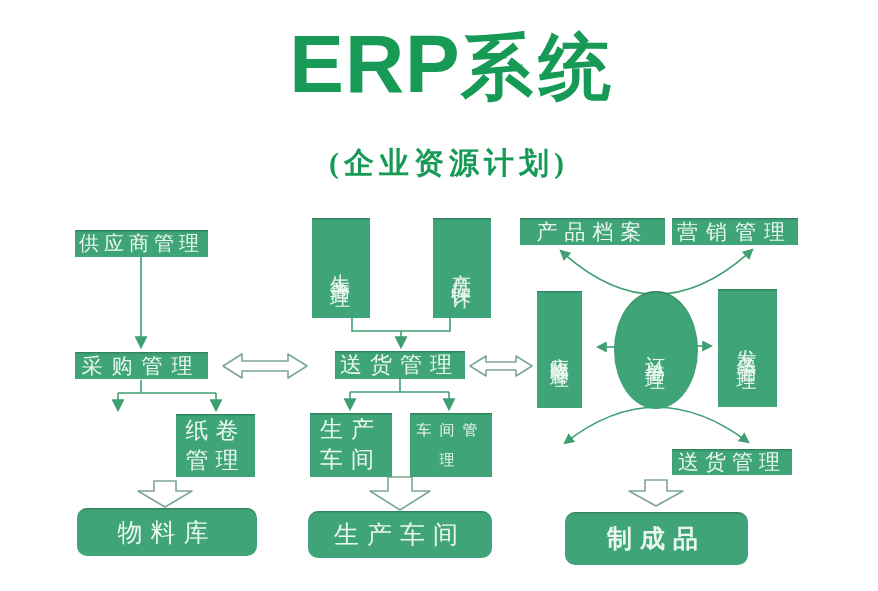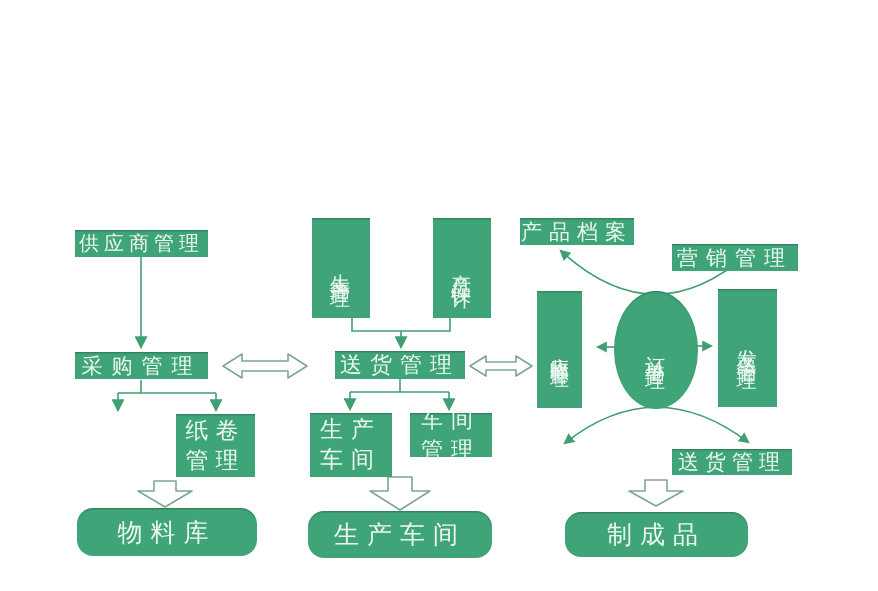--- a/index.html
+++ b/index.html
@@ -24,32 +24,36 @@
   .subtitle{margin-top:10px;margin-left:20px;font-size:30px;font-weight:700;letter-spacing:5px;}
   
   .box{
     position:absolute;background:var(--box-green);color:var(--box-text);
     display:flex;align-items:center;justify-content:center;
     box-shadow:inset 0 2px 2px -1px rgba(0,0,0,.28);
     text-align:center;white-space:nowrap;
   }
   .v{writing-mode:vertical-rl;text-orientation:upright;white-space:normal;}
   .sq{white-space:normal;line-height:30px;}
-  .round{border-radius:16px;}
+  .round{border-radius:10px;}
   .ellipse{border-radius:50%;}
   svg{position:absolute;left:0;top:0;}
   .thin{stroke:var(--arrow-green);stroke-width:1.6;fill:none;}
   .mk{fill:var(--arrow-green);}
   .block{fill:#ffffff;stroke:var(--outline);stroke-width:1.6;stroke-linejoin:round;}
 </style>
 </head>
 <body>
 
 <div id="canvas">
 
+  <div class="title-wrap">
+    <div class="title-line"><span class="title-latin">ERP</span><span class="title-cjk">系统</span></div>
+    <div class="subtitle">(企业资源计划)</div>
+  </div>
 
   <svg width="878" height="591" viewBox="0 0 878 591">
     <defs>
       <marker id="ahBig" viewBox="0 0 12 12" markerWidth="13" markerHeight="13" refX="10" refY="6" orient="auto-start-reverse" markerUnits="userSpaceOnUse">
         <path class="mk" d="M0,0 L12,6 L0,12 Z"></path>
       </marker>
       <marker id="ahSmall" viewBox="0 0 10 10" markerWidth="11" markerHeight="11" refX="8" refY="5" orient="auto-start-reverse" markerUnits="userSpaceOnUse">
         <path class="mk" d="M0,0 L10,5 L0,10 Z"></path>
       </marker>
     </defs>
@@ -84,31 +88,31 @@
     <path class="block" d="M470,366 L486,356 L486,362 L516,362 L516,356 L532,366 L516,376 L516,370 L486,370 L486,376 Z"></path>
 
     <path class="block" d="M154,481 H176 V491 H192 L165,507 L138,491 H154 Z"></path>
     <path class="block" d="M388,477 H412 V491 H430 L400,510 L370,491 H388 Z"></path>
     <path class="block" d="M645,480 H667 V491 H683 L656,506 L629,491 H645 Z"></path>
   </svg>
 
   <div class="box" style="left:75px;top:230px;width:133px;height:27px;font-size:20px;letter-spacing:5px;">供应商管理</div>
   <div class="box v" style="left:312px;top:218px;width:58px;height:100px;font-size:20px;letter-spacing:5px;">生产管理</div>
   <div class="box v" style="left:433px;top:218px;width:58px;height:100px;font-size:20px;letter-spacing:5px;">产品设计</div>
-  <div class="box" style="left:520px;top:218px;width:114px;height:27px;font-size:21px;letter-spacing:7px;">产品档案</div>
-  <div class="box" style="left:672px;top:218px;width:126px;height:27px;font-size:21px;letter-spacing:8px;margin-top:26px;">营销管理</div>
+  <div class="box" style="left:520px;top:218px;width:145px;height:27px;font-size:21px;letter-spacing:7px;">产品档案</div>
+  <div class="box" style="left:672px;top:218px;width:126px;height:27px;font-size:21px;letter-spacing:8px;">营销管理</div>
 
   <div class="box" style="left:75px;top:352px;width:133px;height:27px;font-size:21px;letter-spacing:9px;">采购管理</div>
   <div class="box" style="left:335px;top:351px;width:130px;height:28px;font-size:22px;letter-spacing:8px;">送货管理</div>
   <div class="box v" style="left:537px;top:291px;width:45px;height:117px;font-size:19px;letter-spacing:3px;">应收款管理</div>
   <div class="box ellipse v" style="left:614px;top:291px;width:84px;height:118px;font-size:20px;letter-spacing:5px;">订单管理</div>
   <div class="box v" style="left:718px;top:289px;width:59px;height:118px;font-size:20px;letter-spacing:7px;">发票管理</div>
 
   <div class="box sq" style="left:176px;top:414px;width:79px;height:63px;font-size:23px;letter-spacing:7px;">纸卷管理</div>
   <div class="box sq" style="left:310px;top:413px;width:82px;height:64px;font-size:23px;letter-spacing:8px;">生产车间</div>
-  <div class="box sq" style="left:410px;top:413px;width:82px;height:44px;font-size:22px;letter-spacing:8px;">车间管理</div>
+  <div class="box sq" style="left:410px;top:413px;width:82px;height:64px;font-size:15px;letter-spacing:8px;">车间管理</div>
   <div class="box" style="left:672px;top:449px;width:120px;height:26px;font-size:21px;letter-spacing:6px;">送货管理</div>
 
   <div class="box round" style="left:77px;top:508px;width:180px;height:48px;font-size:25px;letter-spacing:8px;">物料库</div>
   <div class="box round" style="left:308px;top:511px;width:184px;height:47px;font-size:25px;letter-spacing:8px;">生产车间</div>
-  <div class="box round" style="left:565px;top:512px;width:183px;height:45px;font-size:25px;letter-spacing:8px;">制成品</div>
+  <div class="box round" style="left:565px;top:512px;width:183px;height:53px;font-size:25px;letter-spacing:8px;font-weight:bold;">制成品</div>
 
 </div>
 
 </body></html>

